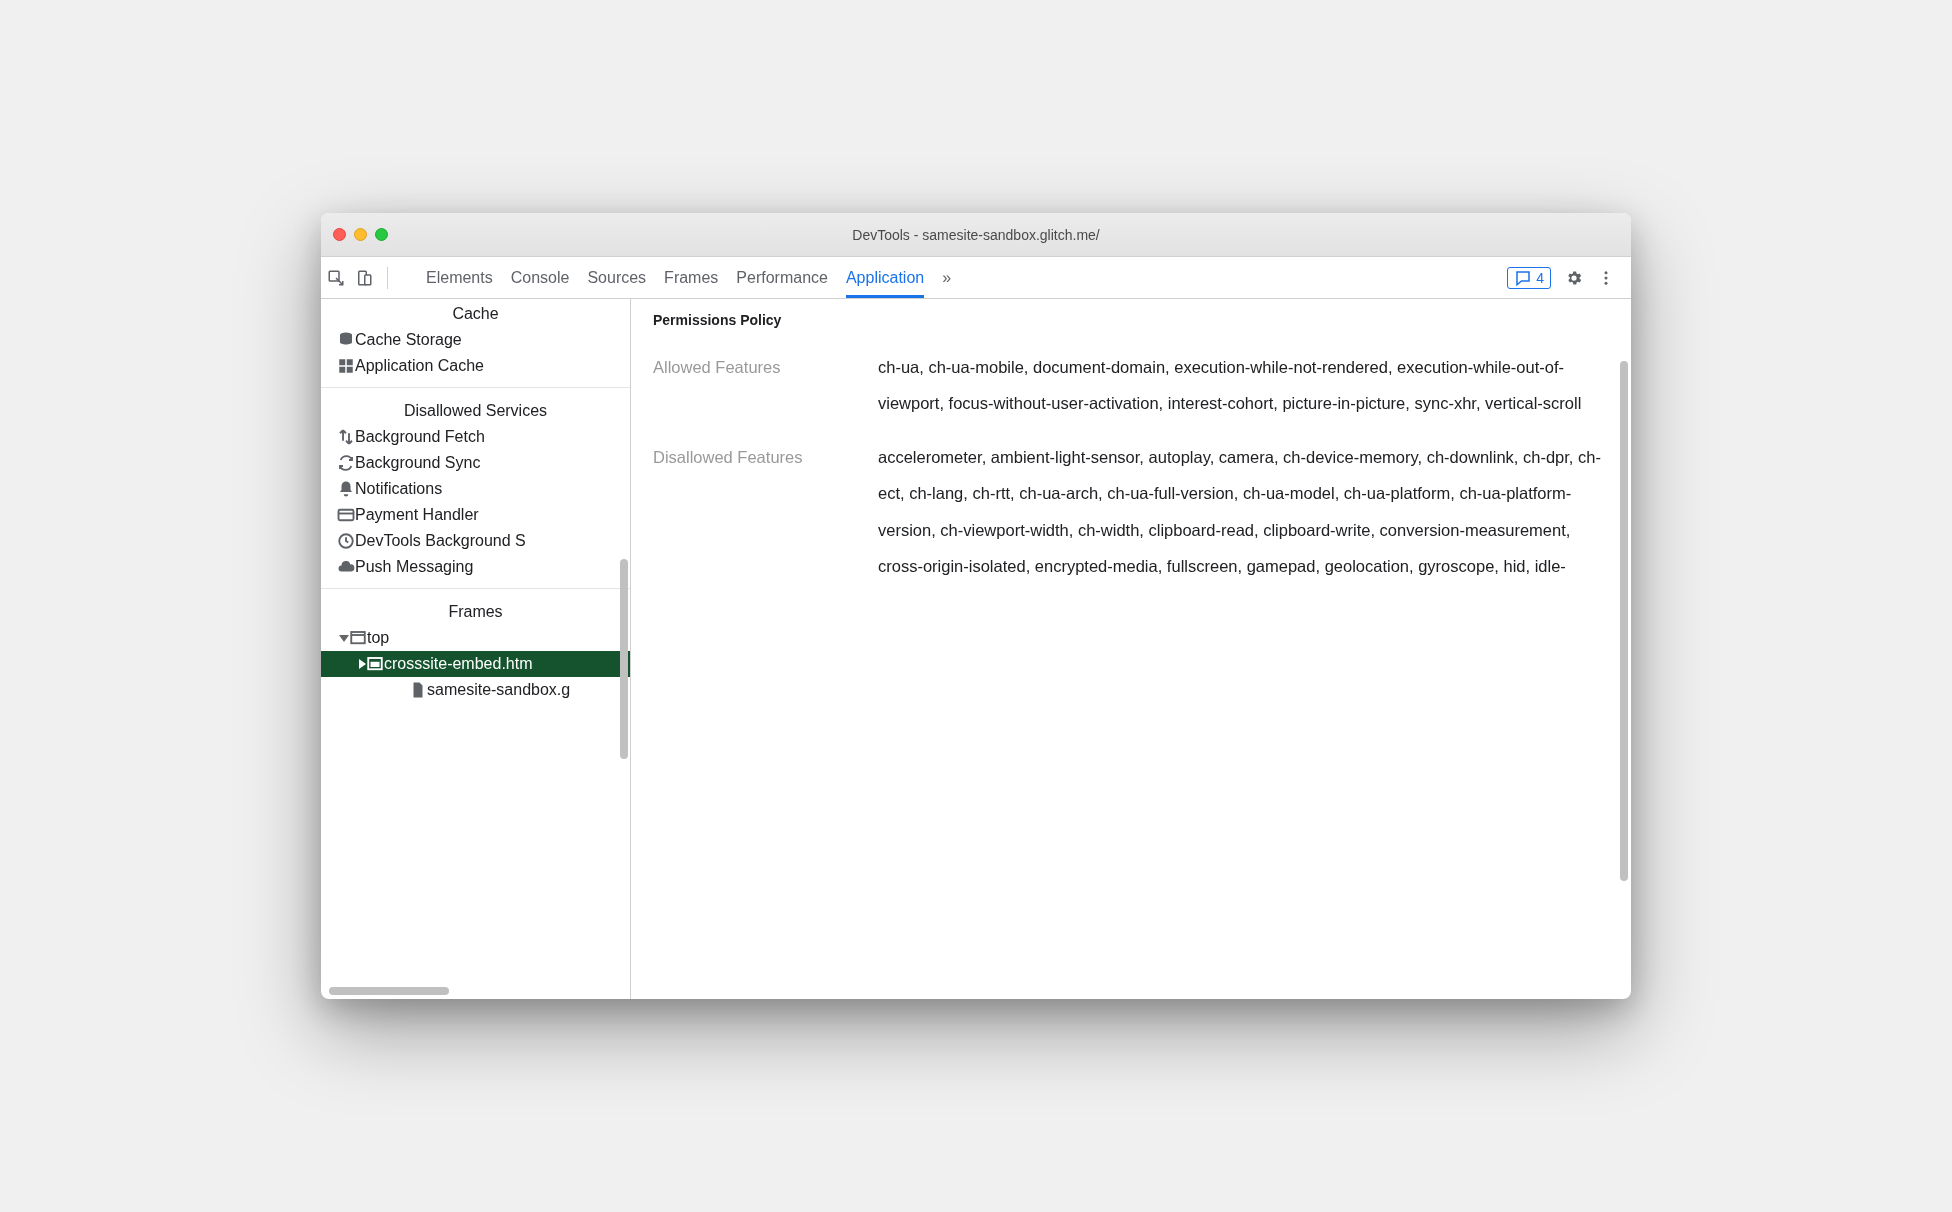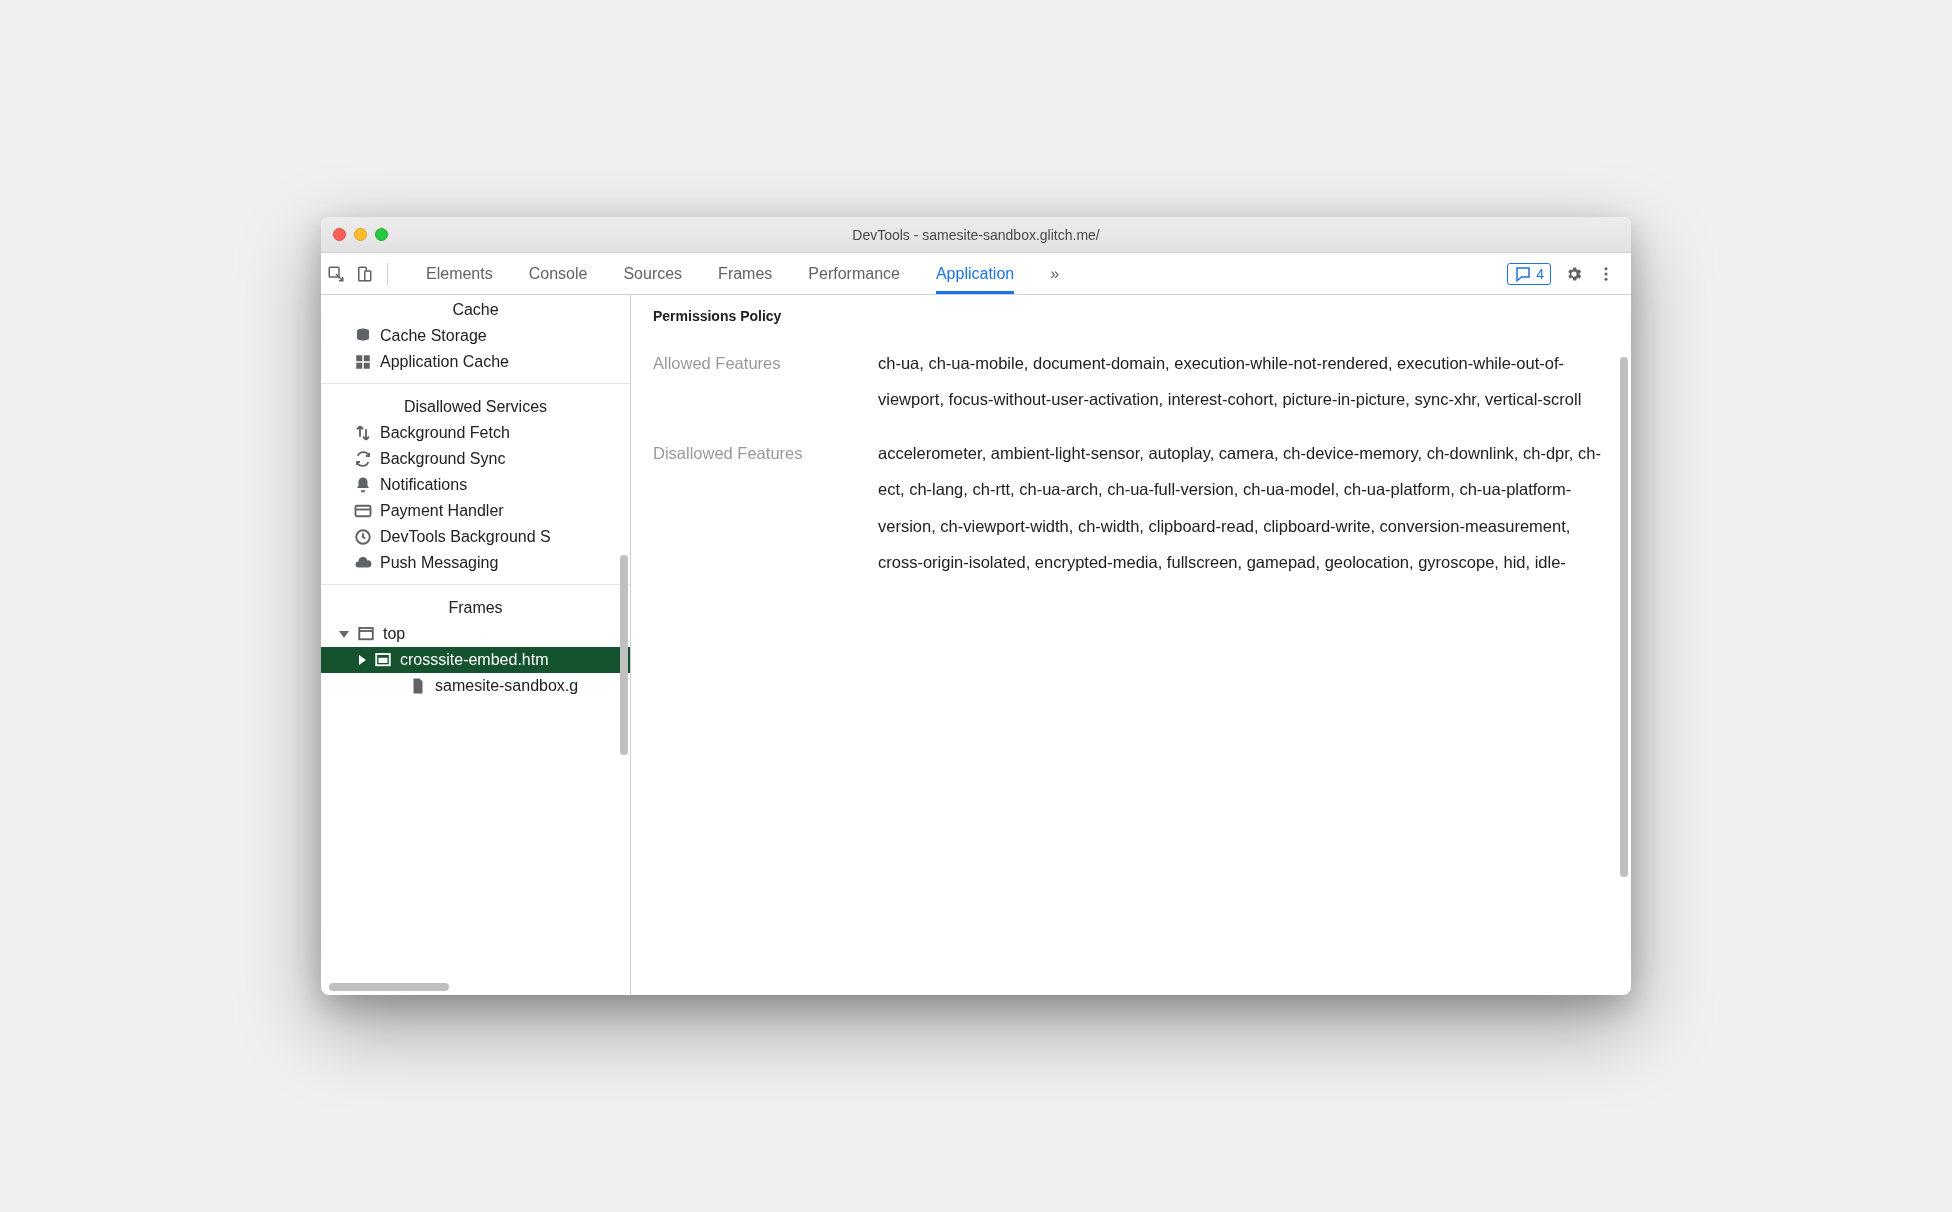--- a/index.html
+++ b/index.html
@@ -14,21 +14,21 @@
   .window {
     width: 1310px;
     background: #fff;
     border-radius: 8px;
     box-shadow: 0 30px 80px rgba(0,0,0,0.35), 0 10px 30px rgba(0,0,0,0.2);
     overflow: hidden;
     display: flex;
     flex-direction: column;
   }
   .titlebar {
-    height: 36px;
+    height: 44px;
     background: linear-gradient(#ececec,#e2e2e2);
     border-bottom: 1px solid #d0d0d0;
     display: flex;
     align-items: center;
     position: relative;
   }
   .traffic { display:flex; gap:8px; padding-left:12px; }
   .dot { width:13px; height:13px; border-radius:50%; }
   .dot.red{background:#ff5f57;border:1px solid #e14640;}
   .dot.yellow{background:#ffbd2e;border:1px solid #dfa123;}
@@ -42,21 +42,21 @@
     border-bottom: 1px solid #d0d0d0;
     display: flex;
     align-items: center;
     padding: 0 6px;
     gap: 6px;
     font-size: 16px;
     color: #5f6368;
   }
   .tb-left { display:flex; align-items:center; gap:10px; padding-right:12px; }
   .tb-left .sep { width:1px; height:22px; background:#d0d0d0; margin:0 4px;}
-  .tabs { display:flex; gap:36px; flex:1; align-items:center; height:100%; padding-left:16px;}
+  .tabs { display:flex; gap:18px; flex:1; align-items:center; height:100%; padding-left:16px;}
   .tab { height:100%; display:flex; align-items:center; cursor:pointer; color:#5f6368; }
   .tab.active { color:#1a73e8; border-bottom:3px solid #1a73e8; padding-top:3px;}
   .tb-right { display:flex; align-items:center; gap:14px; padding-right:10px; }
   .badge {
     border:1px solid #1a73e8; border-radius:3px; padding:1px 6px;
     display:flex; align-items:center; gap:4px; color:#1a73e8; font-size:14px;
   }
   .content { display:flex; height:700px; }
   .sidebar {
     width:310px; border-right:1px solid #d0d0d0;
@@ -65,21 +65,21 @@
   .scroll-thumb {
     position:absolute; right:2px; top:260px; width:8px; height:200px;
     background:#c0c0c0; border-radius:4px;
   }
   .hscroll {
     position:absolute; left:8px; bottom:4px; width:120px; height:8px;
     background:#c0c0c0; border-radius:4px;
   }
   .section-header { padding:6px 10px 4px; font-size:16px; color:#202124; }
   .tree-item {
-    display:flex; align-items:center; gap:8px; padding:4px 10px 4px 33px;
+    display:flex; align-items:center; gap:0; padding:4px 10px 4px 16px;
     cursor:pointer; white-space:nowrap; overflow:hidden;
   }
   .tree-item.sub1 { padding-left:18px; }
   .tree-item.sub2 { padding-left:38px; }
   .tree-item.sub3 { padding-left:56px;margin-left:32px; }
   .tree-item.selected { background:#14532d; color:#fff; }
   .divider { height:1px; background:#e4e4e4; margin:8px 0; }
   .icon { width:18px; height:18px; flex-shrink:0; display:inline-flex; align-items:center; justify-content:center;}
   .icon svg { width:100%; height:100%; }
   .triangle {

